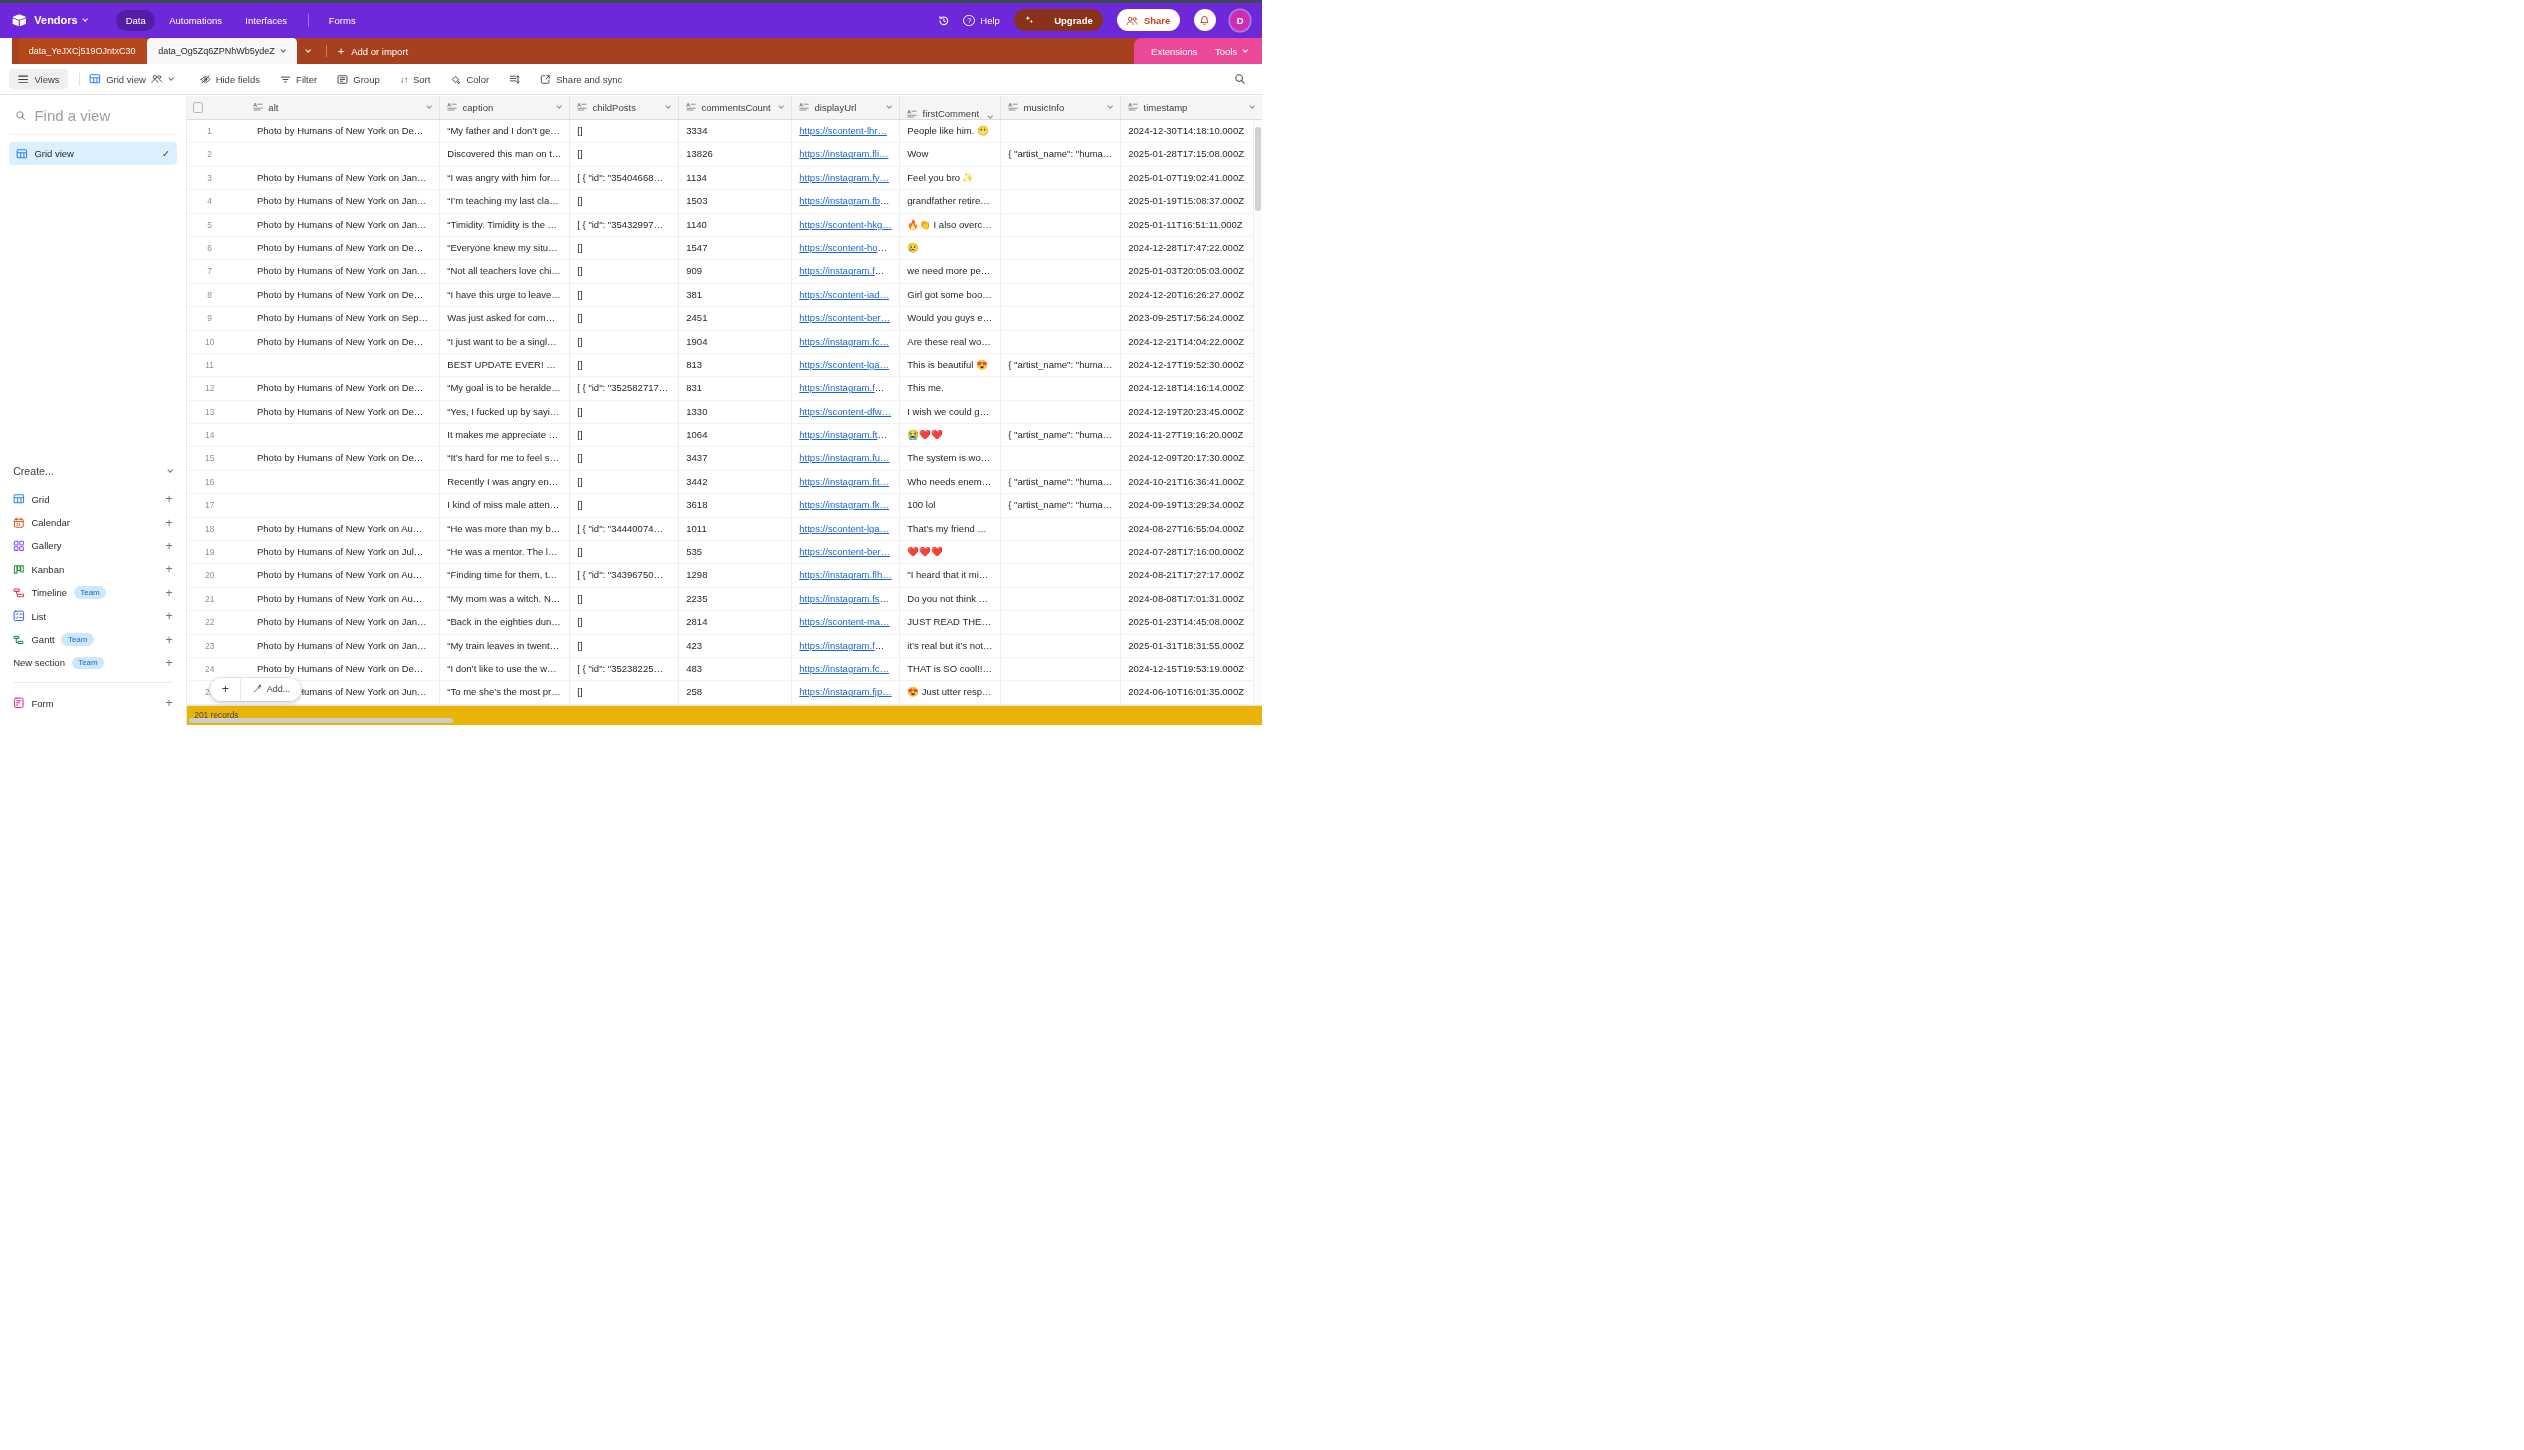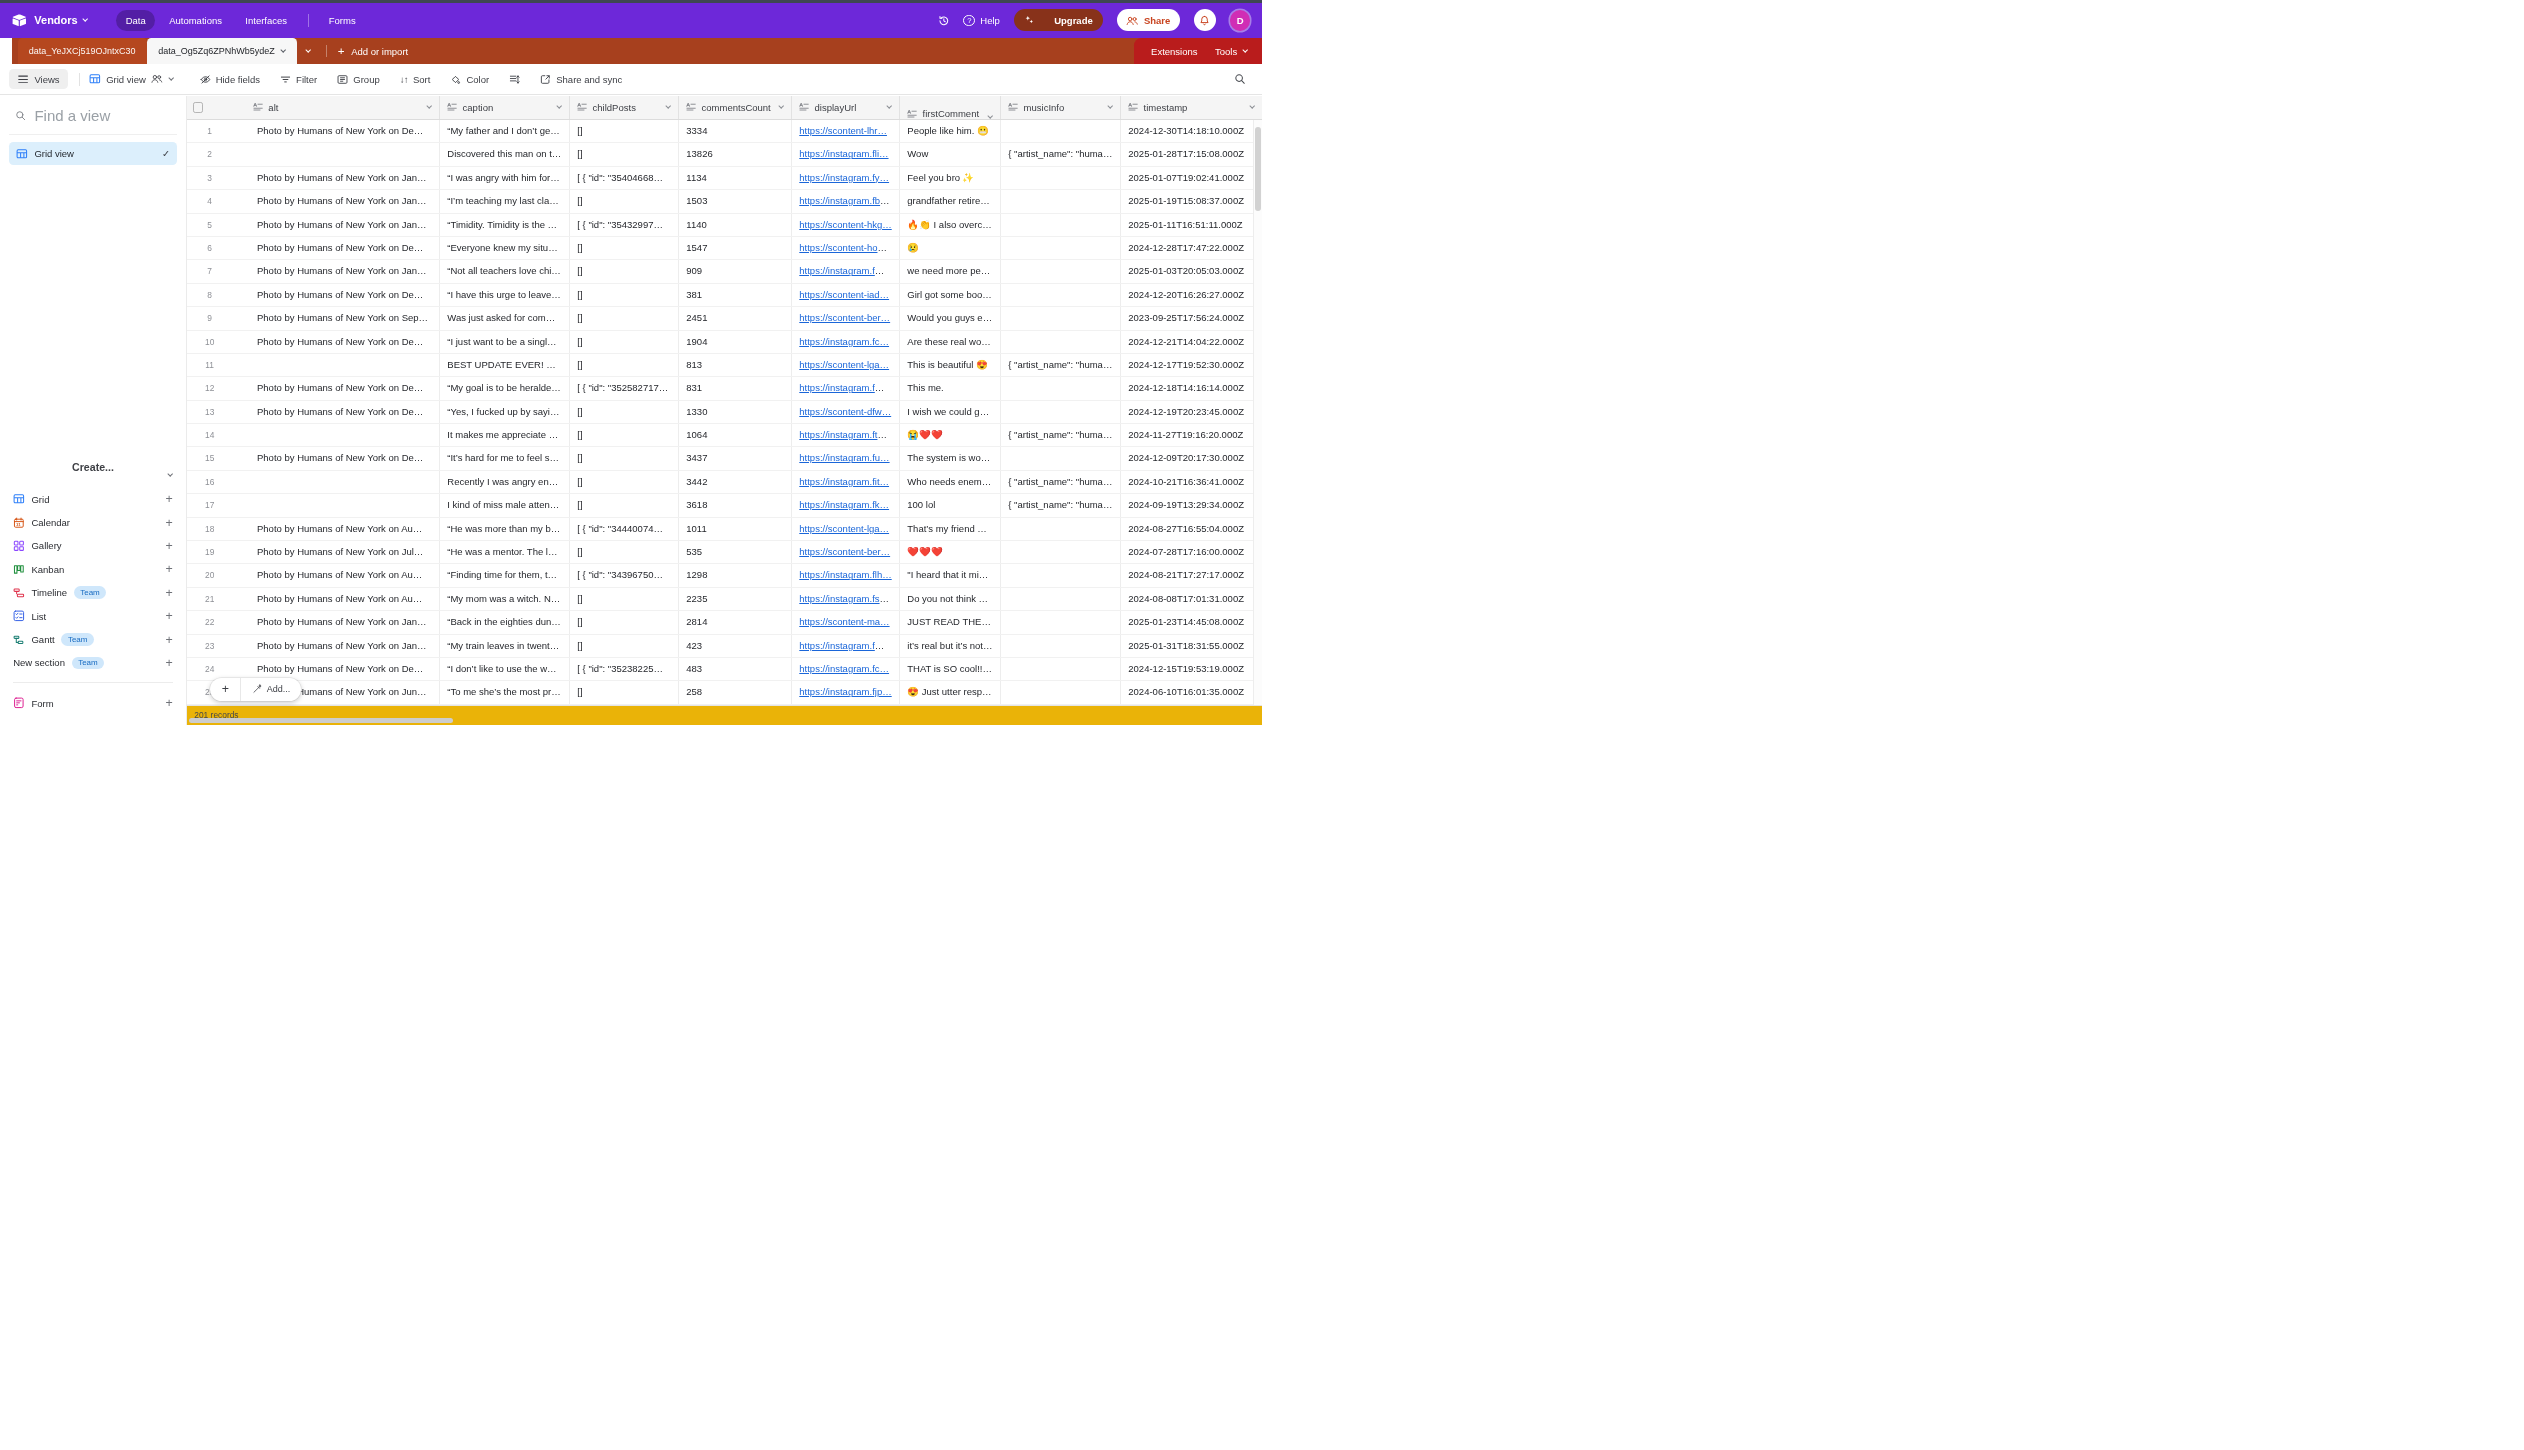--- a/index.html
+++ b/index.html
@@ -32,40 +32,40 @@
   
   .tabstrip { position:absolute; top:38px; left:12px; right:0; height:26px; background:#A7401E; display:flex; color:#fff; }
   .ttab { height:26px; display:flex; align-items:center; padding:0 11px; font-size:9px; border-radius:4.4px 4.4px 0 0; white-space:nowrap; cursor:pointer; }
   .ttab.inactive { background:#B5471F; margin-left:5.8px; color:rgba(255,255,255,0.95); }
   .ttab.active { background:#F7F7F7; color:#24262B; font-weight:500; gap:6.6px; padding:0 11.7px; }
   .ttab.active .chev { color:#5A5E66; }
   .strip-btn { width:22px; display:flex; align-items:center; justify-content:center; cursor:pointer; }
   .strip-div { width:0.7px; height:11.7px; background:rgba(255,255,255,0.35); margin:0 6.6px; align-self:center; }
   .add-import { display:flex; align-items:center; gap:6.6px; font-size:9.5px; padding:0 4.4px; cursor:pointer; }
   .plus-glyph { font-size:11.7px; font-weight:400; line-height:1; }
-  .strip-right { position:absolute; right:0; top:0; height:26px; background:#b91c1c; border-radius:7.3px 0 0 0; display:flex; align-items:center; gap:17.5px; padding:0 14.6px 0 17.5px; font-size:9.5px; }
+  .strip-right { position:absolute; right:0; top:0; height:26px; background:#ec4899; border-radius:7.3px 0 0 0; display:flex; align-items:center; gap:17.5px; padding:0 14.6px 0 17.5px; font-size:9.5px; }
   .tools-wrap { display:flex; align-items:center; gap:5.8px; cursor:pointer;text-align:center; }
 
   
   .toolbar { position:absolute; top:64px; left:0; right:0; height:31px; background:#fff; border-bottom:0.7px solid #E5E5E5; display:flex; align-items:center; padding:0 8.8px; font-size:9.5px; color:#3C3E44; }
   .views-btn { display:flex; gap:6.6px; background:#EFEFEF; border-radius:4.4px; height:20.5px; align-items:center; padding:0 8.8px; font-weight:500; cursor:pointer; }
   .tool-sep { width:0.7px; height:13px; background:#E2E2E2; margin:0 10.2px; }
   .tool-btn { display:flex; align-items:center; gap:5.1px; margin-right:20px; cursor:pointer; white-space:nowrap; }
   .gridview-btn { font-weight:500; margin-right:26px; }
   .tool-btn .chev { color:#6E7177; margin-left:1.5px; }
   .sorttxt { font-size:9.5px; letter-spacing:-0.7px; }
   .search-btn { margin-left:auto; margin-right:7.3px; display:flex; cursor:pointer; }
 
   
   .sidebar { position:absolute; top:96px; left:0; width:187px; bottom:0; background:#fff; border-right:0.7px solid #EBEBEB; }
   .find { display:flex; align-items:center; gap:8px; margin:11px 8.8px 0 8.8px; padding:0 6.6px 9.5px 6.6px; border-bottom:0.7px solid #EFEFEF; color:#9AA0A6; font-size:15px; }
   .view-item { margin:7.3px 8.8px 0; height:23.4px; border-radius:4.4px; background:#DCEFFC; display:flex; align-items:center; padding:0 7.3px; gap:6.6px; font-size:9.5px; font-weight:500; color:#1F2329; cursor:pointer; }
   .view-check { margin-left:auto; color:#44474D; font-size:9.5px; }
   .create { position:absolute; left:0; right:0; bottom:0; padding:0 8.8px 10.2px; }
-  .create-head { display:flex; align-items:center; height:19px; font-size:10.6px; font-weight:700; color:#3F4146; padding:0 4.4px; margin-bottom:7.3px; cursor:pointer;flex-direction:column; }
+  .create-head { display:flex; align-items:center; height:19px; font-size:10.6px; font-weight:400; color:#3F4146; padding:0 4.4px; margin-bottom:7.3px; cursor:pointer; }
   .create-head .chev { margin-left:auto; color:#6E7177; }
   .create-item { height:23.4px; display:flex; align-items:center; gap:6.6px; padding:0 4.4px; border-radius:4.4px; font-size:9.5px; color:#2A2C31; cursor:pointer; }
   .ci-icon { width:11.7px; height:11.7px; flex:none; display:flex; }
   .ci-plus { margin-left:auto; color:#6F7278; font-size:12.4px; font-weight:400; cursor:pointer; }
   .team-badge { background:#CFE7FB; color:#1B6DC2; font-size:8px; padding:1.8px 6.6px; border-radius:7.3px; }
   .side-divider { height:0.7px; background:#ECECEC; margin:7.3px 4.4px 8.8px; }
 
   
   .main { position:absolute; top:96px; left:187px; right:0; bottom:0; background:#fff; }
   .thead { display:flex; height:24px; background:#F5F5F5; border-bottom:0.7px solid #DCDCDC; font-size:9.5px; color:#3C3E44; }

